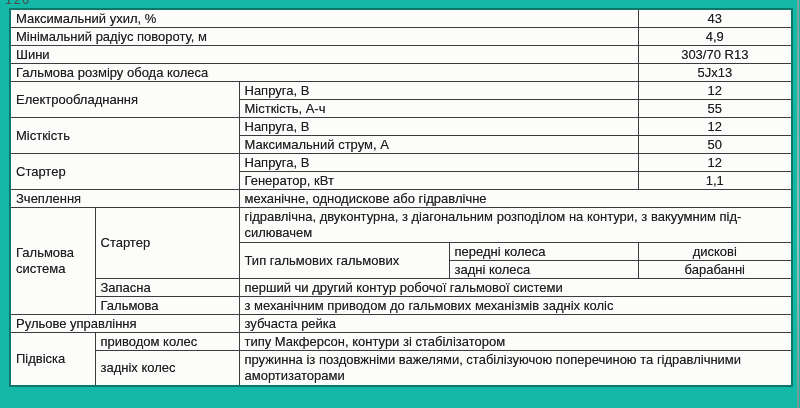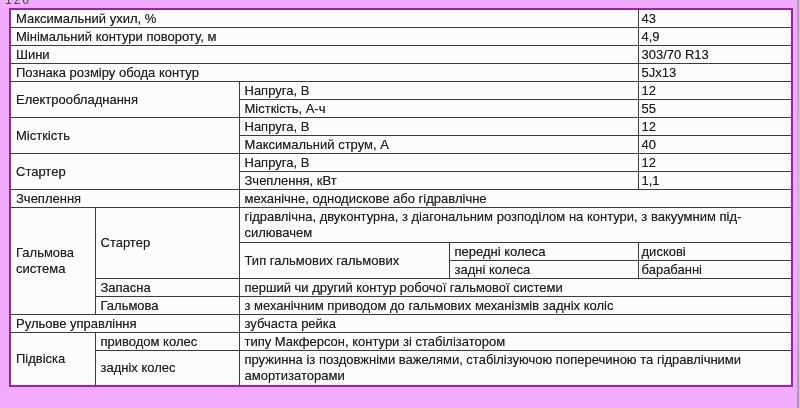--- a/index.html
+++ b/index.html
@@ -4,21 +4,21 @@
 <style>
   html, body {
     margin: 0;
     padding: 0;
     background: #ffffff;
   }
   .page {
     position: relative;
     width: 800px;
     height: 408px;
-    background: #f0abfc;
+    background: #14b8a6;
     overflow: hidden;
     font-family: "Liberation Sans", sans-serif;
     color: #1d1d1d;
   }
   .corner-note {
     position: absolute;
     top: -7px;
     left: 5px;
     font-size: 12px;
     color: #4a4a4a;
@@ -45,23 +45,23 @@
   .spec-table td {
     border: 1.5px solid #3c3c3c;
     font-size: 13px;
     line-height: 16px;
     height: 17px;
     padding: 0 5px;
     vertical-align: middle;
     text-shadow: 0 0 0.4px rgba(20,20,20,0.55);
     overflow: hidden;
   }
-  .spec-table { border: 2px solid #a21caf; }
+  .spec-table { border: 2px solid #0f766e; }
   .spec-table .val {
-    text-align: left;
+    text-align: center;
     padding: 0 3px;
     border-radius: 6px;
   }
   .spec-table .pre {
     white-space: pre-line;
     margin-left: 16px;
   }
   .spec-table .h2 { height: 34px; }
 </style>
 </head>
@@ -80,59 +80,59 @@
       <col style="width:189px">
       <col style="width:154px">
     </colgroup>
     <tbody>
 
       <tr>
         <td colspan="4">Максимальний ухил, %</td>
         <td class="val">43</td>
       </tr>
       <tr>
-        <td colspan="4">Мінімальний контури повороту, м</td>
+        <td colspan="4">Мінімальний радіус повороту, м</td>
         <td class="val">4,9</td>
       </tr>
       <tr>
         <td colspan="4">Шини</td>
         <td class="val">303/70 R13</td>
       </tr>
       <tr>
-        <td colspan="4">Познака розміру обода контур</td>
+        <td colspan="4">Гальмова розміру обода колеса</td>
         <td class="val">5Jx13</td>
       </tr>
 
       <tr>
         <td colspan="2" rowspan="2">Електрообладнання</td>
         <td colspan="2">Напруга, В</td>
         <td class="val">12</td>
       </tr>
       <tr>
         <td colspan="2">Місткість, А-ч</td>
         <td class="val">55</td>
       </tr>
 
       <tr>
         <td colspan="2" rowspan="2">Місткість</td>
         <td colspan="2">Напруга, В</td>
         <td class="val">12</td>
       </tr>
       <tr>
         <td colspan="2">Максимальний струм, А</td>
-        <td class="val">40</td>
+        <td class="val">50</td>
       </tr>
 
       <tr>
         <td colspan="2" rowspan="2">Стартер</td>
         <td colspan="2">Напруга, В</td>
         <td class="val">12</td>
       </tr>
       <tr>
-        <td colspan="2">Зчеплення, кВт</td>
+        <td colspan="2">Генератор, кВт</td>
         <td class="val">1,1</td>
       </tr>
 
       <tr>
         <td colspan="2">Зчеплення</td>
         <td colspan="3">механічне, однодискове або гідравлічне</td>
       </tr>
 
       <tr>
         <td rowspan="5">Гальмова система</td>

